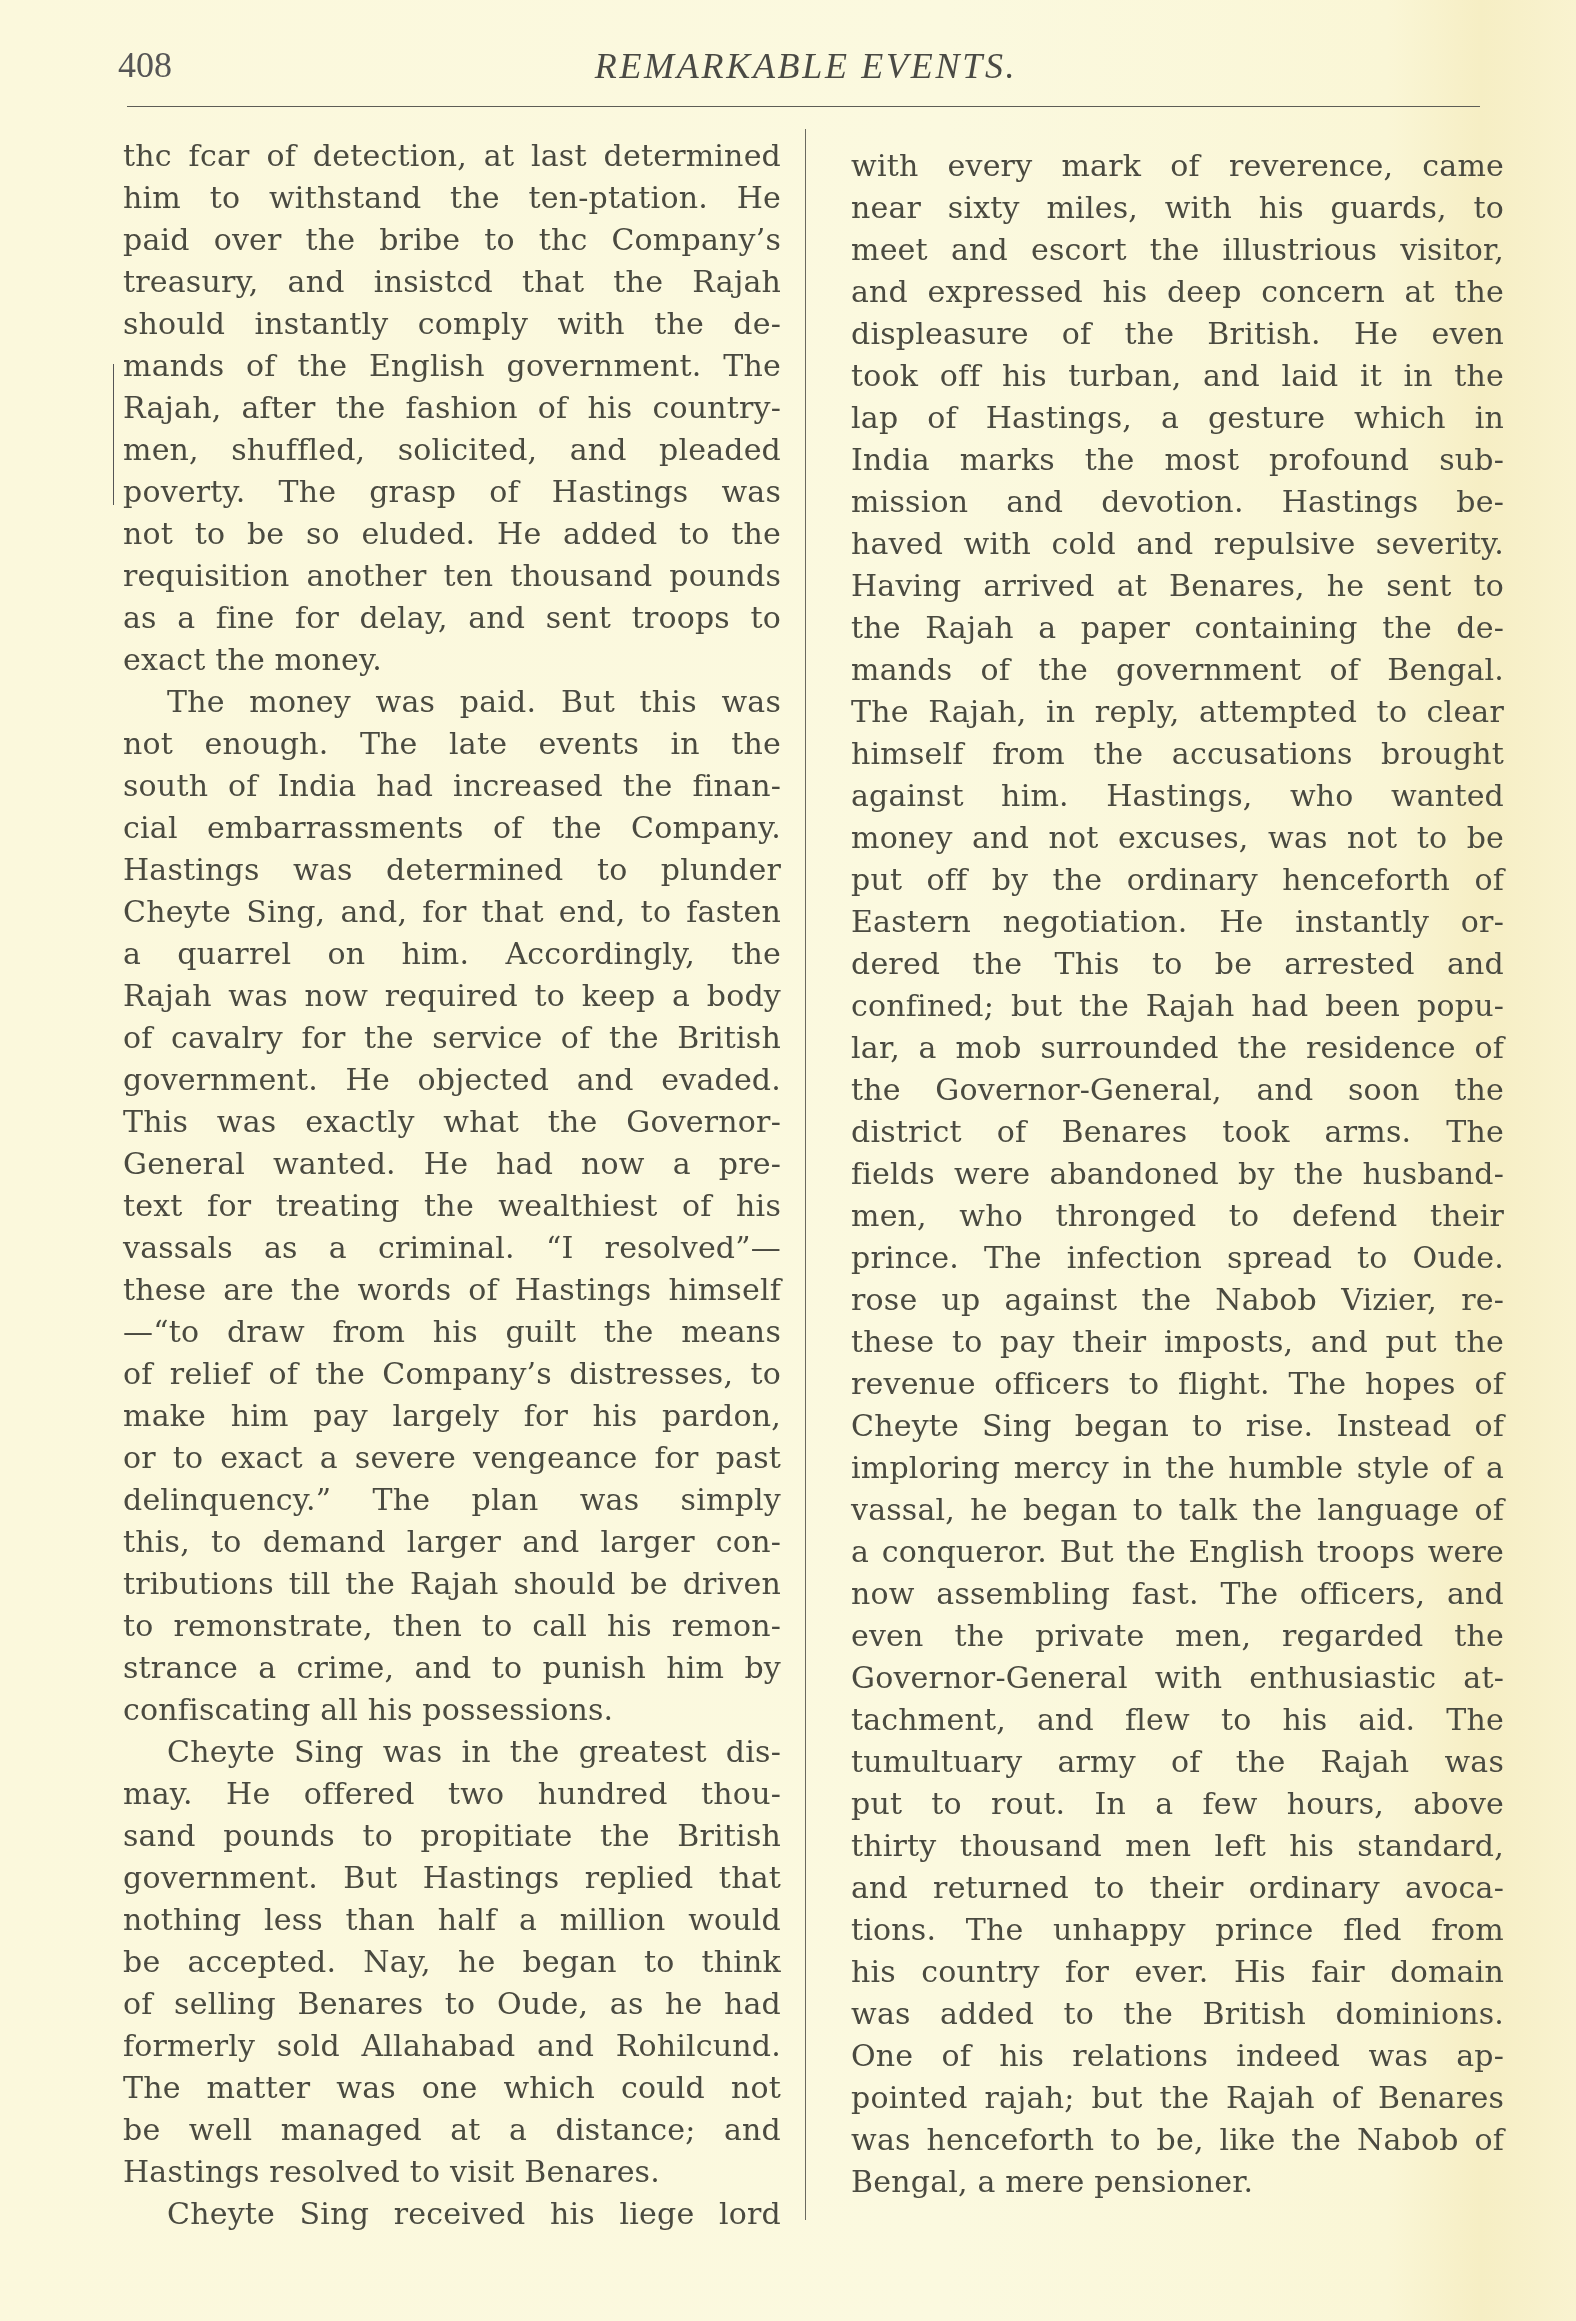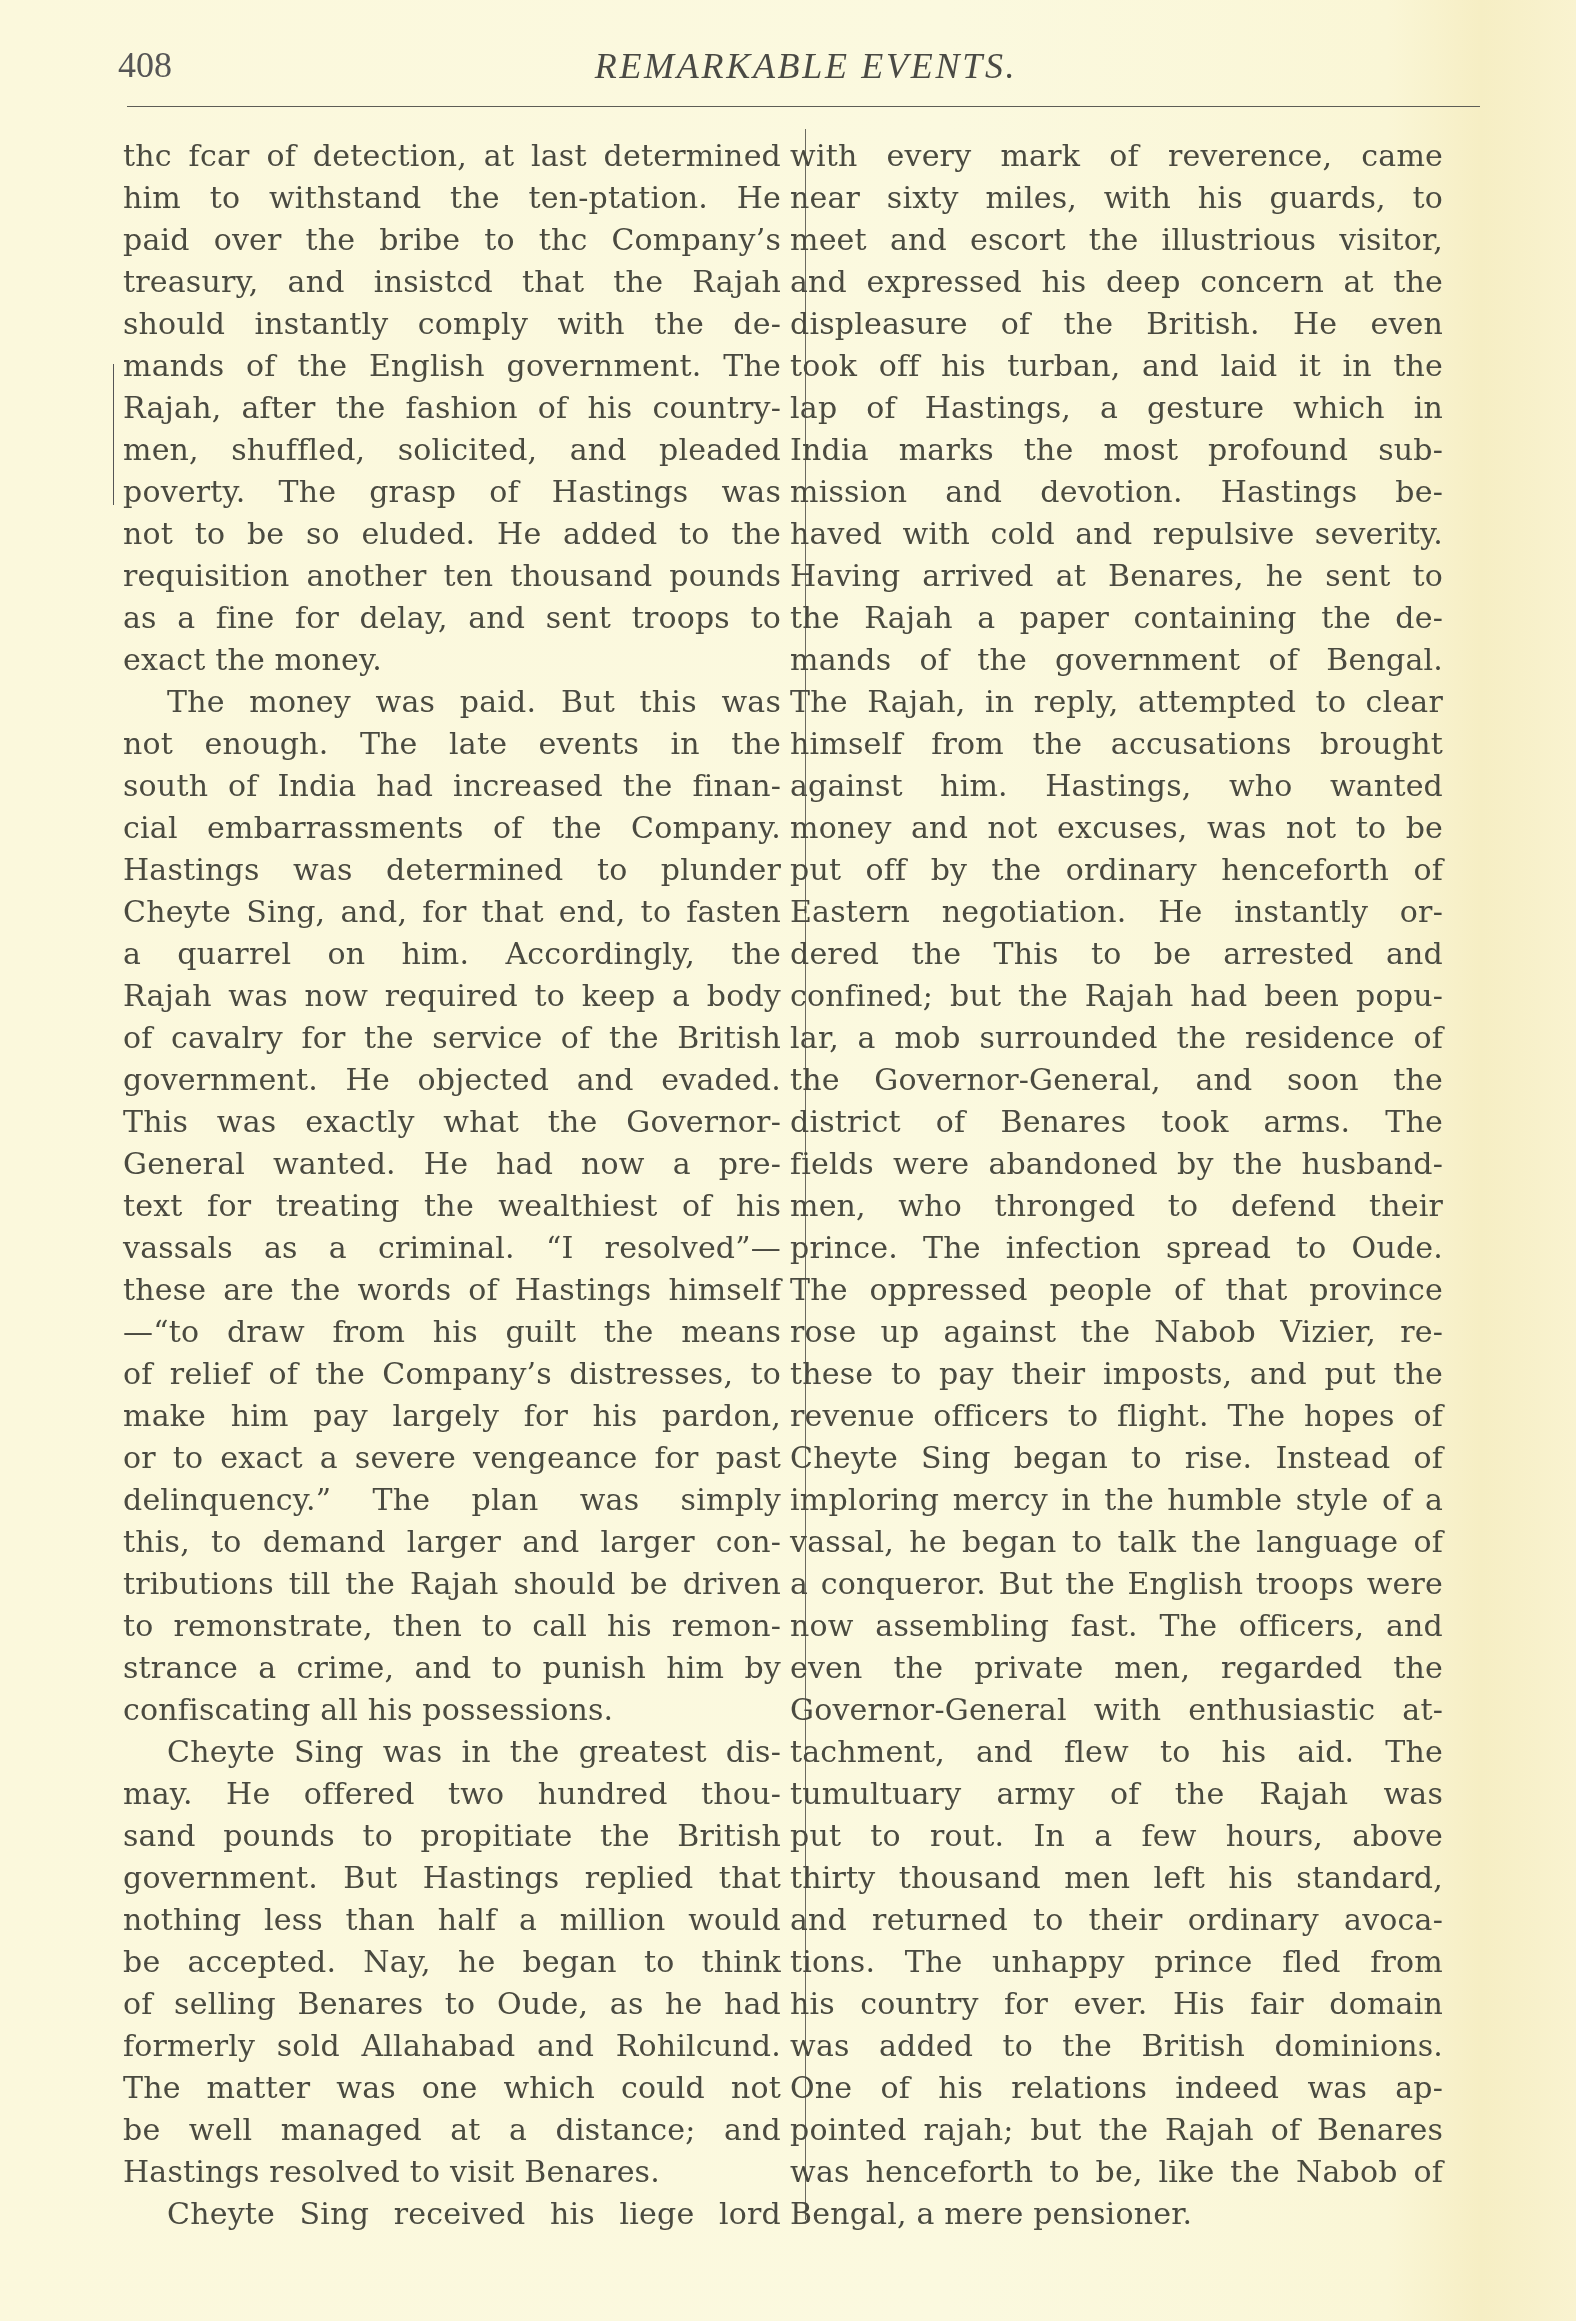--- a/index.html
+++ b/index.html
@@ -28,21 +28,21 @@
   }
   .margin-mark {
     position:absolute; left:113px; top:364px; width:0; height:141px;
     border-left:1.4px solid #555;
   }
   .column {
     position:absolute; top:135px; width:658px;
     font-size:30px; line-height:42px;
   }
   .col-left { left:123px; }
-  .col-right { left:790px; width:653px; }
+  .col-right { left:851px; width:653px;margin-top:10px; }
   .line {
     display:block; height:42px; white-space:nowrap;
     text-align:justify; text-align-last:justify;
     letter-spacing:0.2px;
   }
   .line.last { text-align-last:left; }
   .line.indent { padding-left:44px; }
 </style>
 </head>
 <body>
@@ -127,21 +127,20 @@
       <span class="line">put off by the ordinary henceforth of</span>
       <span class="line">Eastern negotiation. He instantly or-</span>
       <span class="line">dered the This to be arrested and</span>
       <span class="line">confined; but the Rajah had been popu-</span>
       <span class="line">lar, a mob surrounded the residence of</span>
       <span class="line">the Governor-General, and soon the</span>
       <span class="line">district of Benares took arms. The</span>
       <span class="line">fields were abandoned by the husband-</span>
       <span class="line">men, who thronged to defend their</span>
       <span class="line">prince. The infection spread to Oude.</span>
-      <span class="line">The oppressed people of that province</span>
       <span class="line">rose up against the Nabob Vizier, re-</span>
       <span class="line">these to pay their imposts, and put the</span>
       <span class="line">revenue officers to flight. The hopes of</span>
       <span class="line">Cheyte Sing began to rise. Instead of</span>
       <span class="line">imploring mercy in the humble style of a</span>
       <span class="line">vassal, he began to talk the language of</span>
       <span class="line">a conqueror. But the English troops were</span>
       <span class="line">now assembling fast. The officers, and</span>
       <span class="line">even the private men, regarded the</span>
       <span class="line">Governor-General with enthusiastic at-</span>

